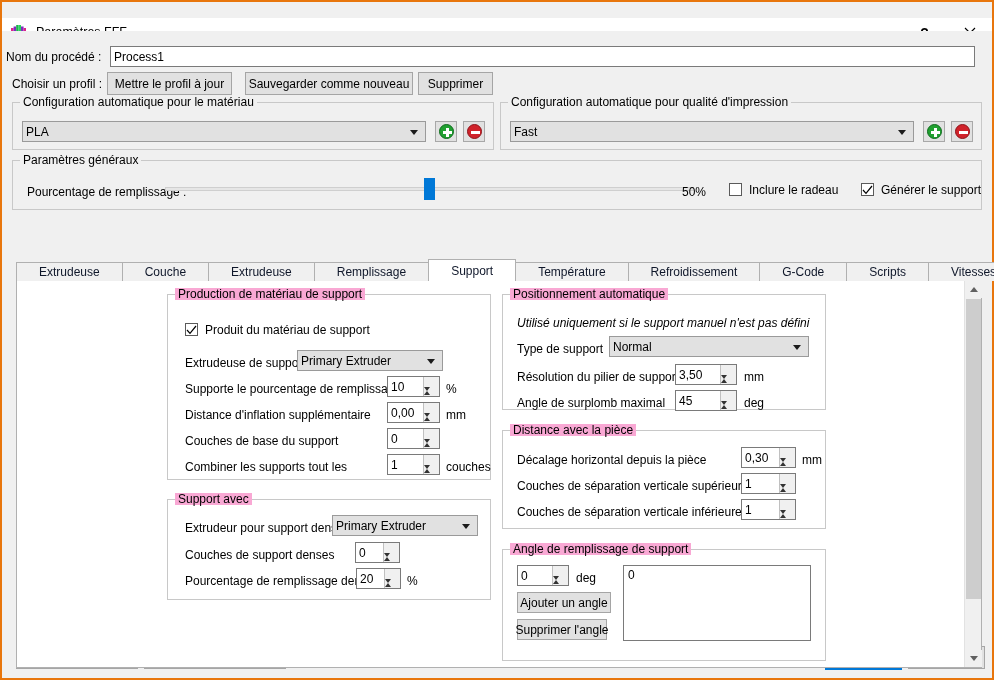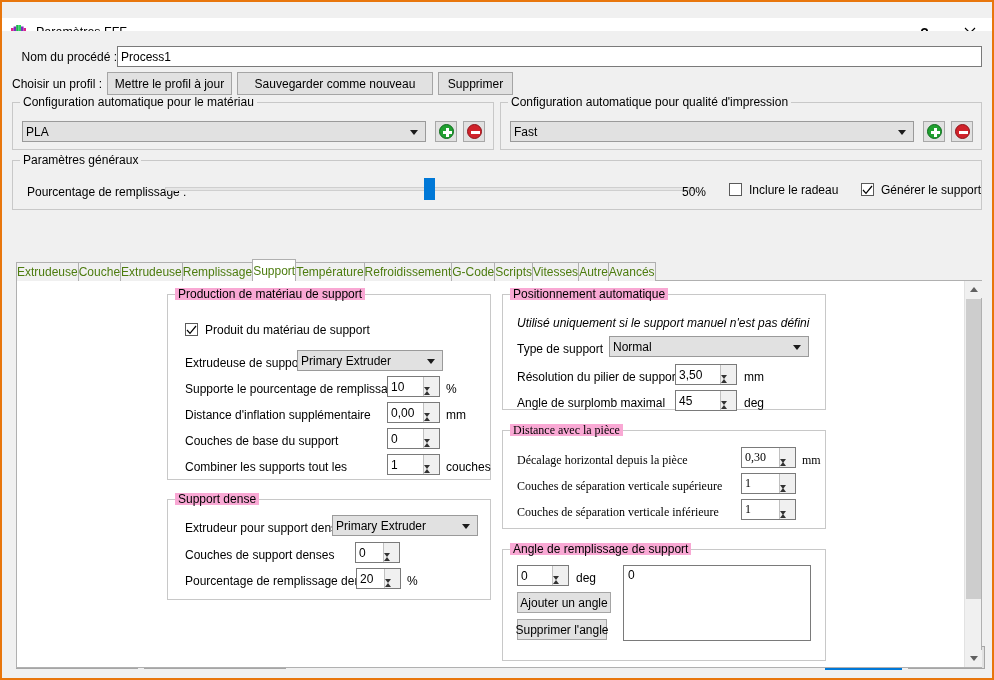--- a/index.html
+++ b/index.html
@@ -185,21 +185,21 @@
     display: flex; align-items: center; justify-content: center;
     position: relative;
   }
   .circ.green { background: #20a030; border: 1px solid #0e6b1d; }
   .circ.red   { background: #d0222a; border: 1px solid #8e1219; }
   .circ .bar-h, .circ .bar-v { position: absolute; background: #fff; }
   .circ .bar-h { width: 9px; height: 3px; left: 3px; top: 6px; }
   .circ .bar-v { width: 3px; height: 9px; left: 6px; top: 3px; }
 
   
-  .row-name { position: absolute; left: 11px; top: 15px; display: flex; align-items: center; text-align: right; }
+  .row-name { position: absolute; left: 4px; top: 15px; display: flex; align-items: center; }
   .row-profile { position: absolute; left: 10px; top: 41px; display: flex; align-items: center; }
 
   
   .slider-track {
     position: absolute;
     height: 4px;
     background: #e6e6e6;
     border: 1px solid #cfcfcf;
     top: 9px;
   }
@@ -220,23 +220,23 @@
     align-items: flex-end;
     z-index: 3;
   }
   .tab {
     height: 19px;
     border: 1px solid #b0b0b0;
     border-bottom: none;
     background: #f0f0f0;
     font-size: 12px;
     display: flex; align-items: center; justify-content: center;
-    padding: 0 0;
+    padding: 0 22px;
     margin-right: -1px;
-    color: #4d7c0f;
+    color: #0f172a;
     white-space: nowrap;
     position: relative;
   }
   .tab.active {
     background: #ffffff;
     height: 22px;
     z-index: 4;
     border-color: #b0b0b0;
   }
   .tabpanel {
@@ -324,21 +324,21 @@
   <div class="surface">
 
     <div class="row-name">
       <span class="lbl" style="width:104px">Nom du procédé :</span>
       <div class="textbox" style="width:865px">Process1</div>
     </div>
 
     <div class="row-profile">
       <span class="lbl" style="width:90px">Choisir un profil :</span>
       <div class="btn" style="margin-left:5px;width:125px">Mettre le profil à jour</div>
-      <div class="btn" style="margin-left:5px;width:196px">Sauvegarder comme nouveau</div>
+      <div class="btn" style="margin-left:13px;width:168px">Sauvegarder comme nouveau</div>
       <div class="btn" style="margin-left:5px;width:75px">Supprimer</div>
     </div>
 
     <div class="group" style="left:10px; top:71px; width:482px; height:48px;">
       <span class="group-title">Configuration automatique pour le matériau</span>
       <div class="combo" style="position:absolute;left:9px;top:18px;width:404px">
         <span>PLA</span>
         <i class="arrow"></i>
       </div>
       <div class="roundbtn" style="position:absolute;left:422px;top:18px">
@@ -478,21 +478,21 @@
           <span class="val">1</span>
           <span class="btns">
               <span class="up"></span>
               <span class="dn"></span>
             </span>
         </div>
         <span class="lbl" style="position:absolute;left:278px;top:166px">couches</span>
       </div>
 
       <div class="group onwhite" style="left:150px; top:218px; width:324px; height:101px;">
-        <span class="group-title">Support dense</span>
+        <span class="group-title">Support avec</span>
 
         <span class="lbl" style="position:absolute;left:17px;top:22px">Extrudeur pour support dense</span>
         <div class="combo" style="position:absolute;left:164px;top:15px;width:146px">
           <span>Primary Extruder</span>
           <i class="arrow"></i>
         </div>
 
         <span class="lbl" style="position:absolute;left:17px;top:49px">Couches de support denses</span>
         <div class="spin" style="position:absolute;left:187px;top:42px;width:45px">
           <span class="val">0</span>
@@ -538,21 +538,21 @@
         <div class="spin" style="position:absolute;left:172px;top:95px;width:62px">
           <span class="val">45</span>
           <span class="btns">
               <span class="up"></span>
               <span class="dn"></span>
             </span>
         </div>
         <span class="lbl" style="position:absolute;left:241px;top:102px">deg</span>
       </div>
 
-      <div class="group onwhite" style="left:485px; top:149px; width:324px; height:99px;font-family:Liberation Serif, serif;">
+      <div class="group onwhite" style="left:485px; top:149px; width:324px; height:99px;">
         <span class="group-title">Distance avec la pièce</span>
 
         <span class="lbl" style="position:absolute;left:14px;top:23px">Décalage horizontal depuis la pièce</span>
         <div class="spin" style="position:absolute;left:238px;top:16px;width:55px">
           <span class="val">0,30</span>
           <span class="btns">
               <span class="up"></span>
               <span class="dn"></span>
             </span>
         </div>

